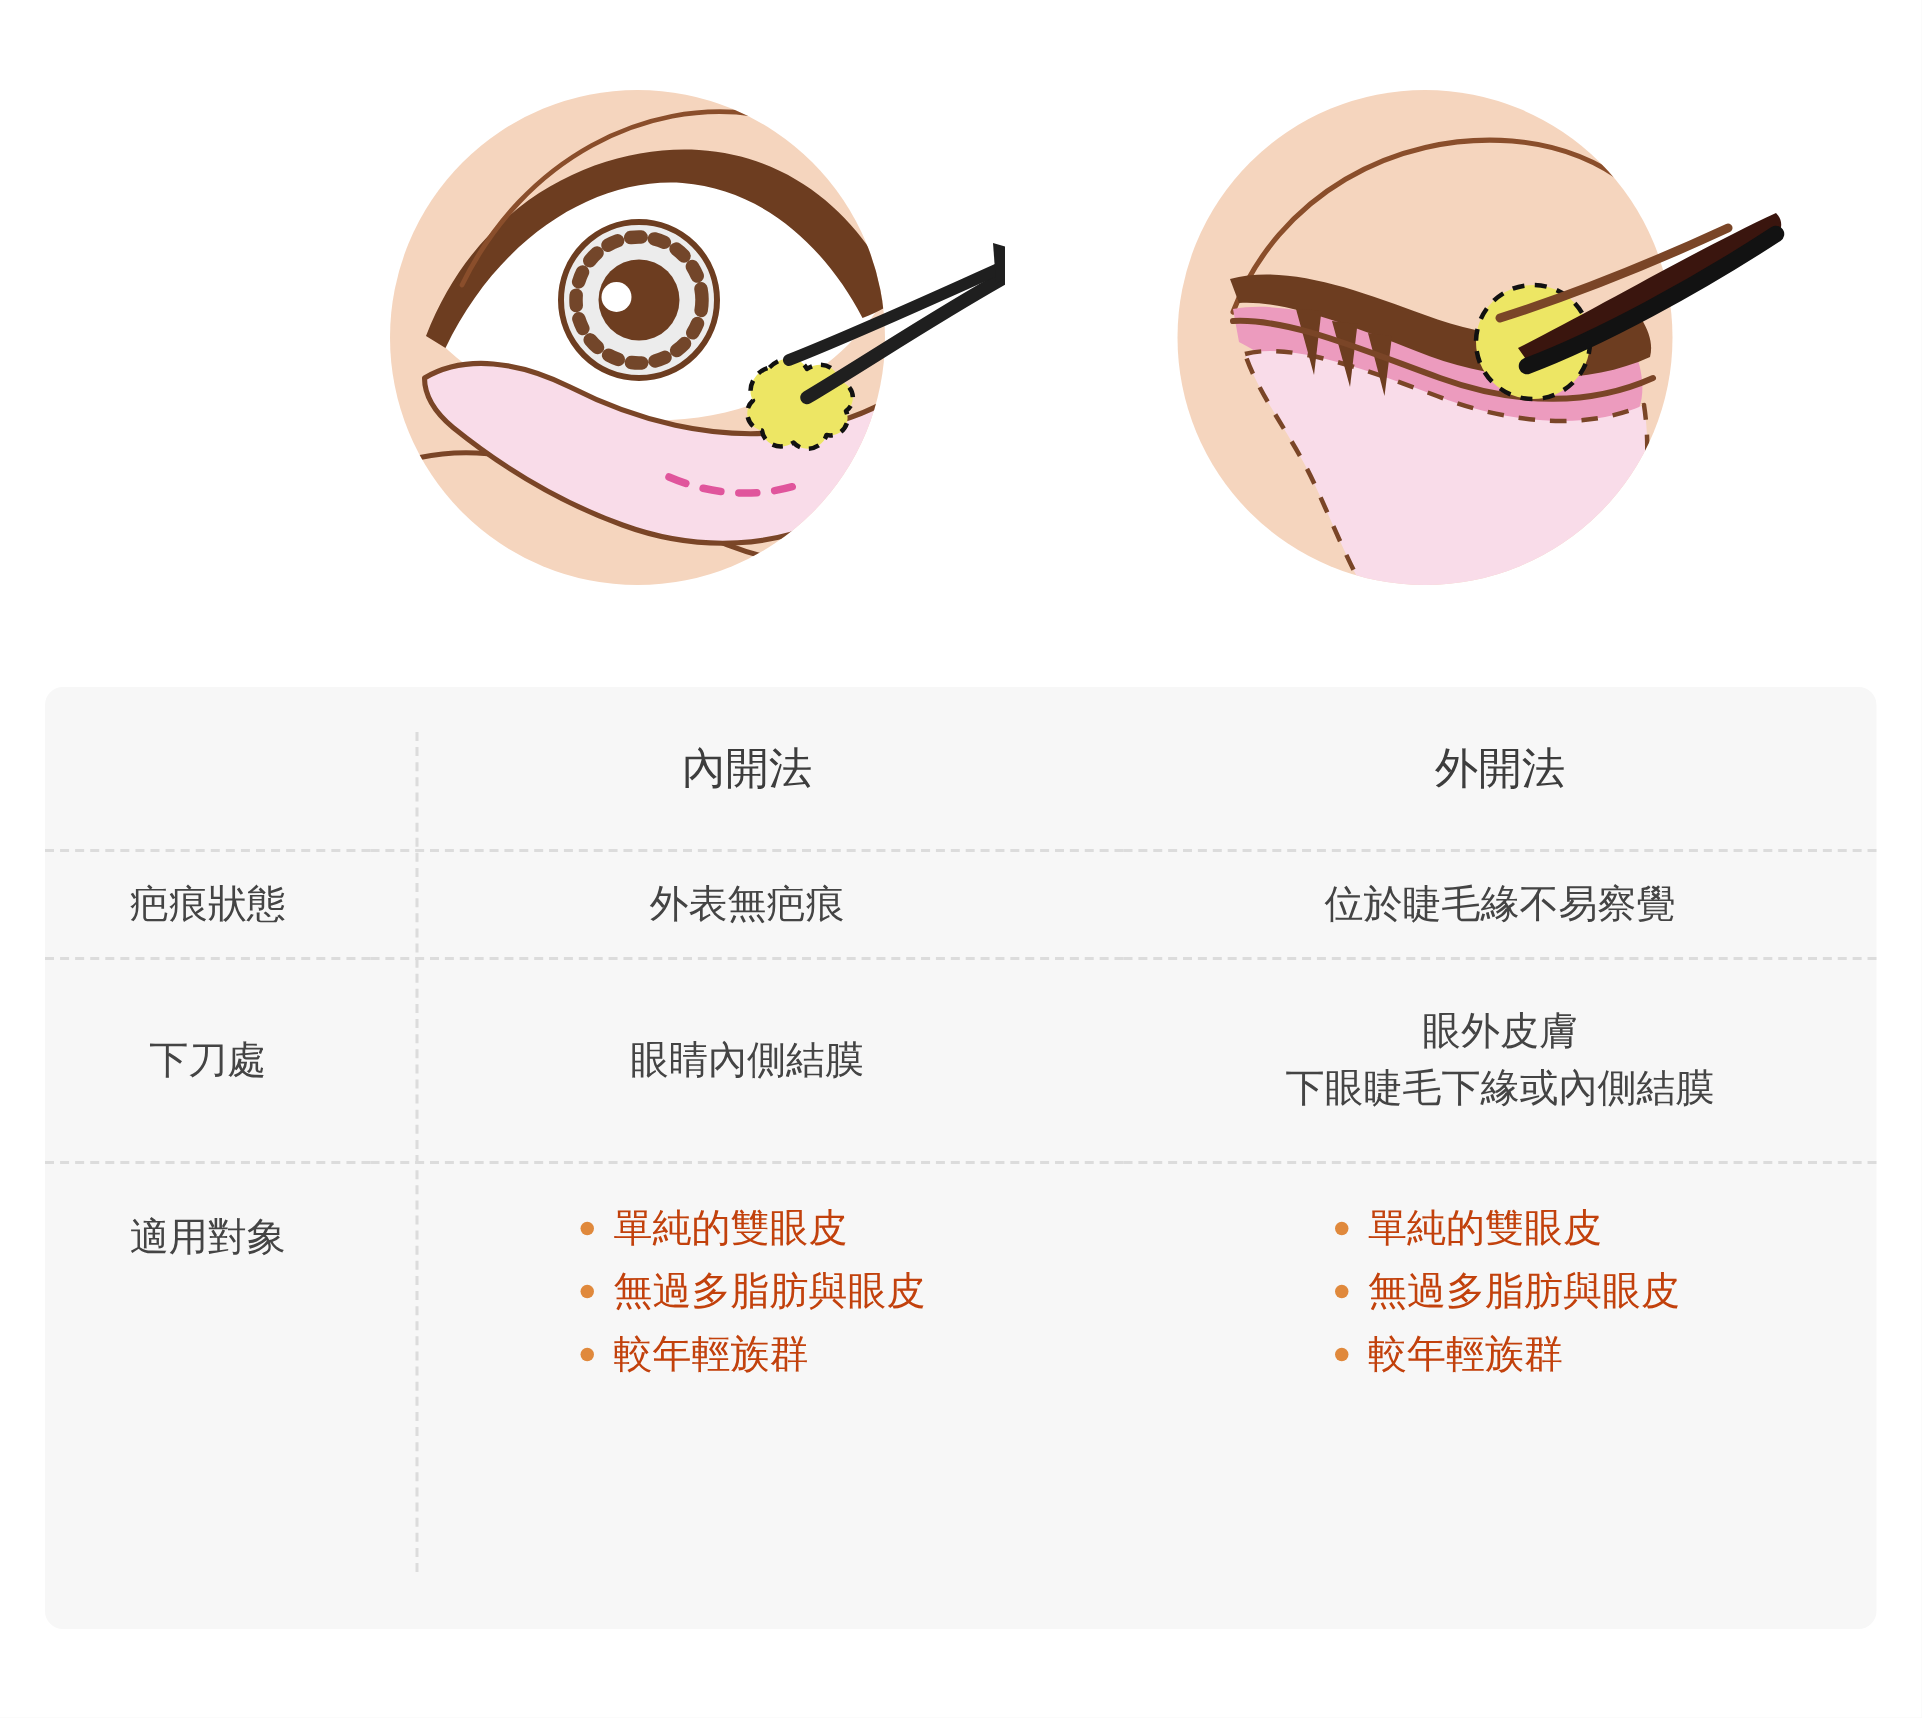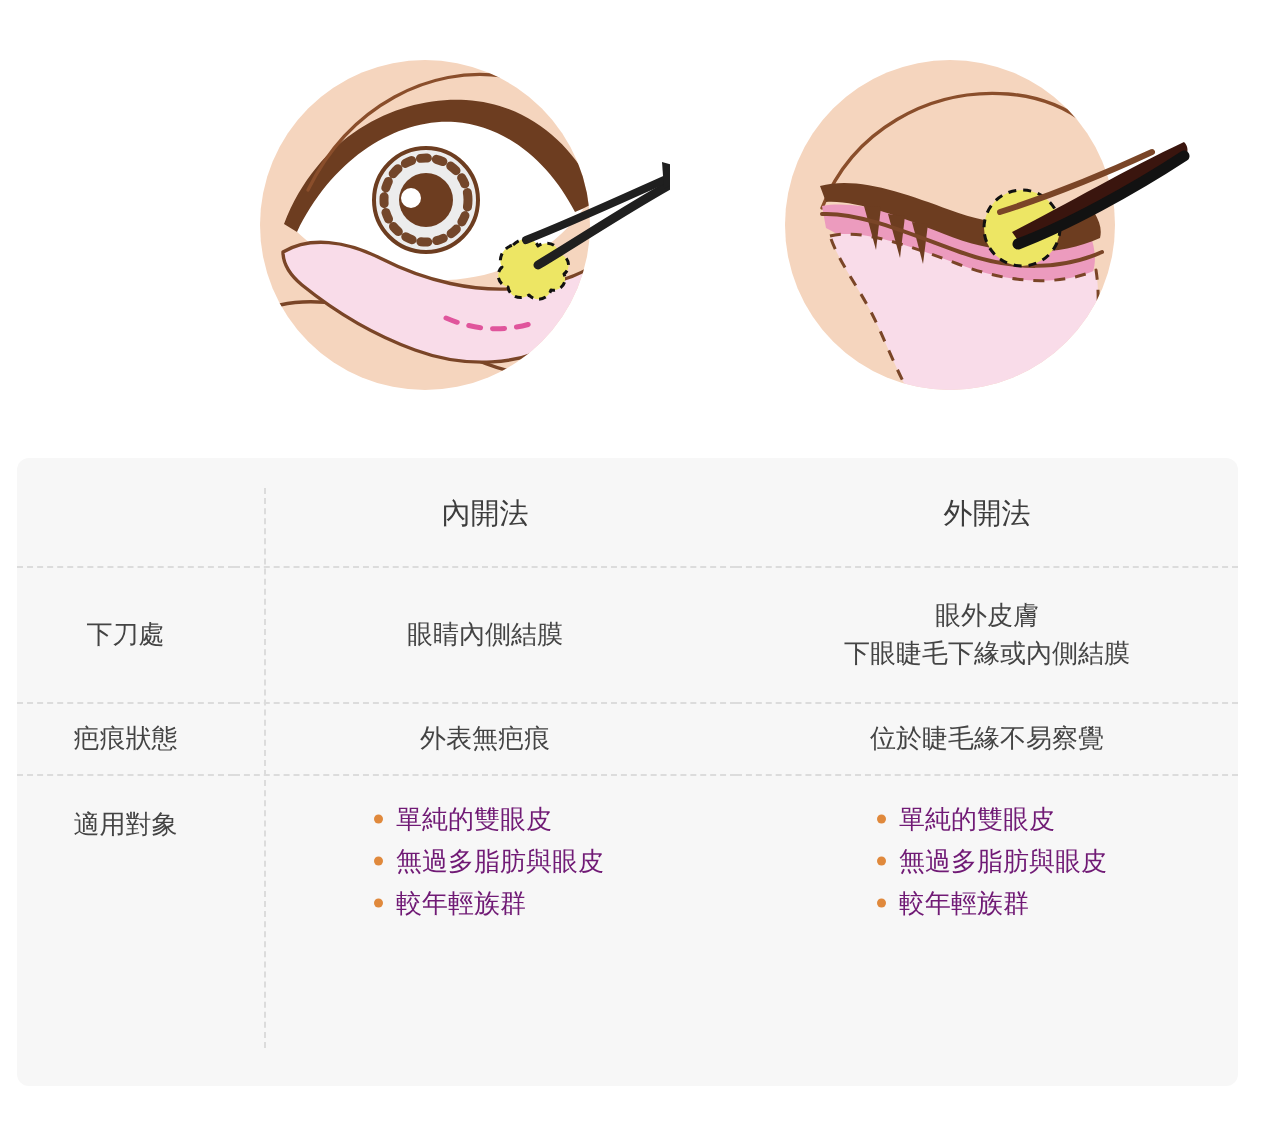--- a/index.html
+++ b/index.html
@@ -17,21 +17,21 @@
     width:1281px;height:450px;
   }
   .illus{position:absolute;top:0;}
   #illus-inner{left:250px;width:420px;height:450px;}
   #illus-outer{left:760px;width:440px;height:450px;}
   .illus svg{display:block;}
 
   
   .table-card{
     position:absolute;
-    left:17px;top:458px;
+    left:30px;top:458px;
     width:1221px;height:628px;
     background:#f7f7f7;
     border-radius:12px;
     box-sizing:border-box;
   }
   .tbl{
     width:100%;
     border-collapse:collapse;
     table-layout:fixed;
   }
@@ -75,24 +75,25 @@
   .bullets{
     display:inline-block;
     text-align:left;
     margin:0;
     padding:0;
     list-style:none;
   }
   .bullets li{
     font-size:26px;
     line-height:1.62;
-    color:#701a75;
+    color:#c2410c;
     position:relative;
     padding-left:24px;
     white-space:nowrap;
+    font-family:Liberation Serif, serif;
   }
   .bullets li .dot{
     position:absolute;
     left:2px;top:50%;
     transform:translateY(-50%);
     width:9px;height:9px;
     border-radius:50%;
     background:#e0893c;
   }
   .bul-wrap-a{padding-left:6px;}
@@ -212,38 +213,38 @@
         <col class="c-a">
         <col class="c-b">
     </colgroup>
     <tbody>
       <tr class="hdr sep-below">
         <td class="label"></td>
         <td>內開法</td>
         <td>外開法</td>
       </tr>
 
+      <tr class="sep-below" style="height:72px">
+        <td class="label">疤痕狀態</td>
+        <td class="cell-lines">
+          <span>外表無疤痕</span>
+        </td>
+        <td class="cell-lines">
+          <span>位於睫毛緣不易察覺</span>
+        </td>
+      </tr>
+
       <tr class="sep-below" style="height:136px">
         <td class="label">下刀處</td>
         <td class="cell-lines">
           <span>眼睛內側結膜</span>
         </td>
         <td class="cell-lines">
           <span>眼外皮膚</span>
           <span>下眼睫毛下緣或內側結膜</span>
-        </td>
-      </tr>
-
-      <tr class="sep-below" style="height:72px">
-        <td class="label">疤痕狀態</td>
-        <td class="cell-lines">
-          <span>外表無疤痕</span>
-        </td>
-        <td class="cell-lines">
-          <span>位於睫毛緣不易察覺</span>
         </td>
       </tr>
 
 
       <tr style="height:200px">
         <td class="label" style="vertical-align:top;padding-top:30px">適用對象</td>
         <td style="vertical-align:top;padding-top:22px">
           <div class="bul-wrap-a">
             <ul class="bullets">
               <li><span class="dot"></span><span>單純的雙眼皮</span></li>

